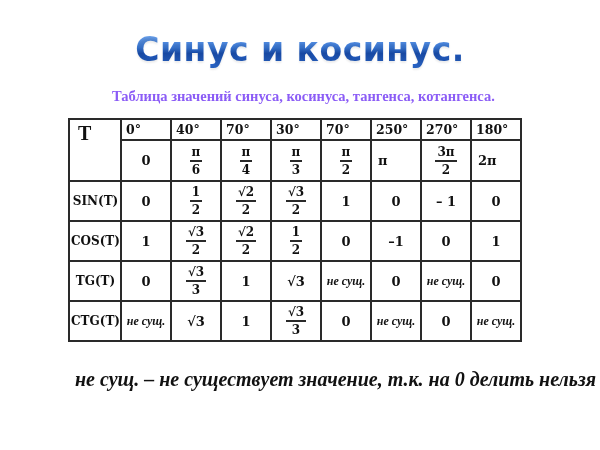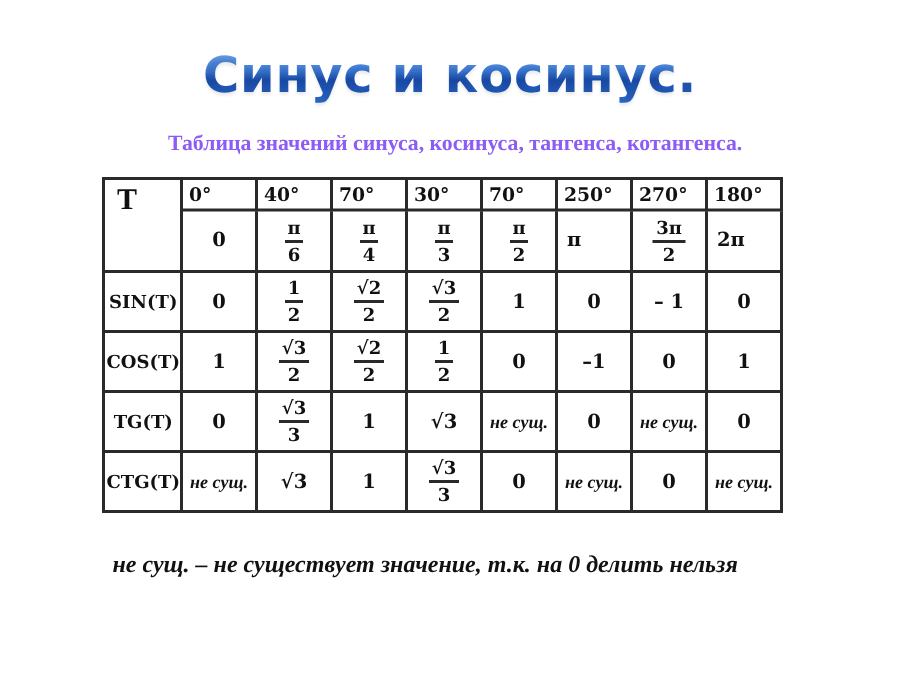--- a/index.html
+++ b/index.html
@@ -34,21 +34,21 @@
     .r td { height: 38px; }
     .rowlabel { font-size: 12px !important; letter-spacing: 0; text-align: center; padding-left: 1px !important; }
     .tcell { font-size: 20px !important; text-align: left !important; vertical-align: top !important; padding: 2px 0 0 8px !important; font-family: "Liberation Serif", serif !important; }
     .degcell { text-align: left !important; padding-left: 4px !important; font-size: 12.5px !important; }
     .frac { display: inline-flex; flex-direction: column; align-items: center; line-height: 1; vertical-align: middle; }
     .frac .num { padding: 0 2px 2px 2px; border-bottom: 2px solid #2a2a2a; font-size: 12px; }
     .frac .den { padding-top: 2px; font-size: 12px; }
     .ne { font-family: "Liberation Serif", serif; font-size: 12px !important; white-space: nowrap; font-style: italic; }
     .footnote {
       position: absolute; left: 75px; top: 368px; white-space: nowrap;
-      font-family: "Liberation Serif", serif; font-style: italic; font-weight: bold; font-size: 16px; color: #111;
+      font-family: "Liberation Serif", serif; font-style: italic; font-weight: bold; font-size: 20px; color: #111;
     }
     .leftal { text-align: left !important; padding-left: 6px !important; }
   </style>
 </head>
 <body>
 
 <div class="title">Синус и косинус.</div>
 <div class="subtitle">Таблица значений синуса, косинуса, тангенса, котангенса.</div>
 
 <table class="trig">

